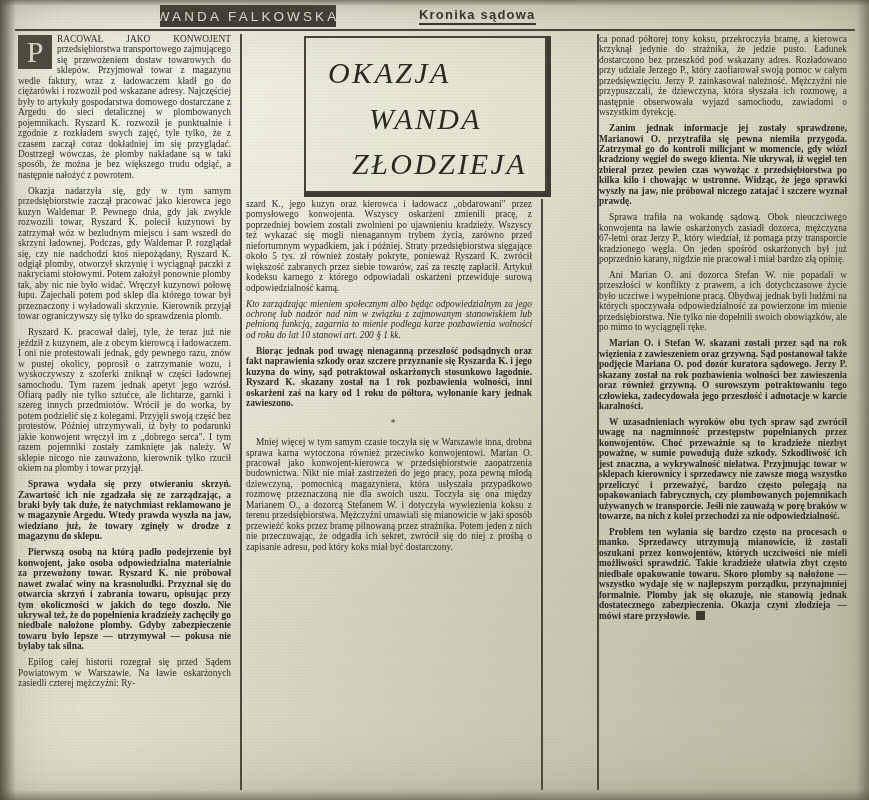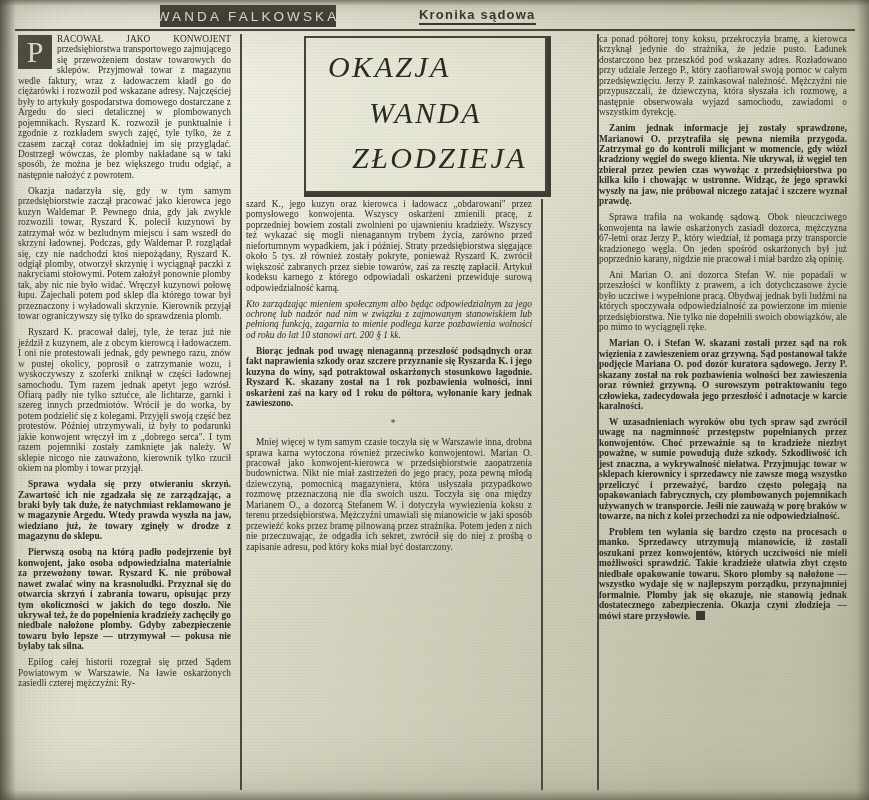--- a/index.html
+++ b/index.html
@@ -89,21 +89,21 @@
     left: 304px;
     top: 36px;
     width: 243px;
     height: 157px;
     border: 2px solid #44423a;
     box-shadow: 4px 0 0 0 #3e3c34, 0 4px 0 0 #3e3c34, 4px 4px 0 0 #3e3c34;
     background: rgba(232,231,213,0.35);
     display: flex;
     flex-direction: column;
     justify-content: space-between;
-    padding: 6px 16px 10px 16px;
+    padding: 12px 16px 10px 16px;
     box-sizing: border-box;
   }
   .title-plate .tl {
     font-style: italic;
     font-weight: 400;
     font-size: 30px;
     letter-spacing: 2.4px;
     color: #2c2a24;
     line-height: 1.52;
     white-space: nowrap;

